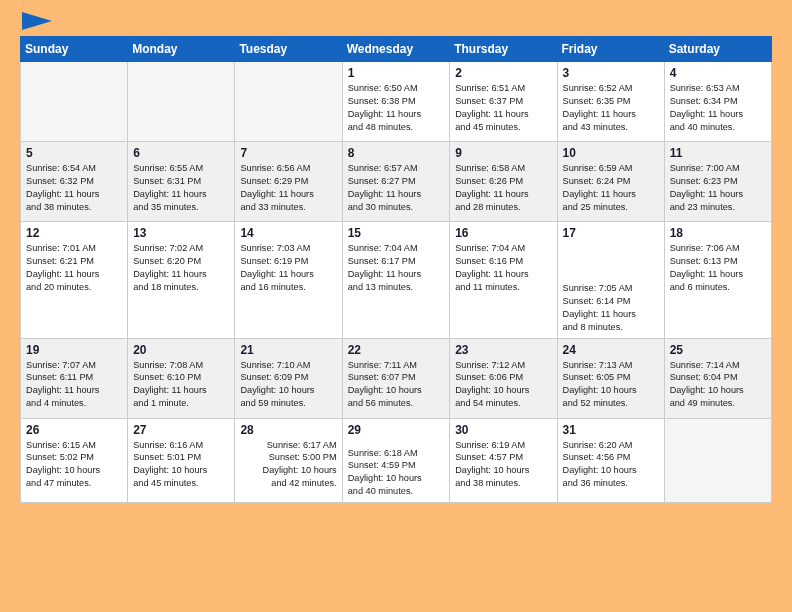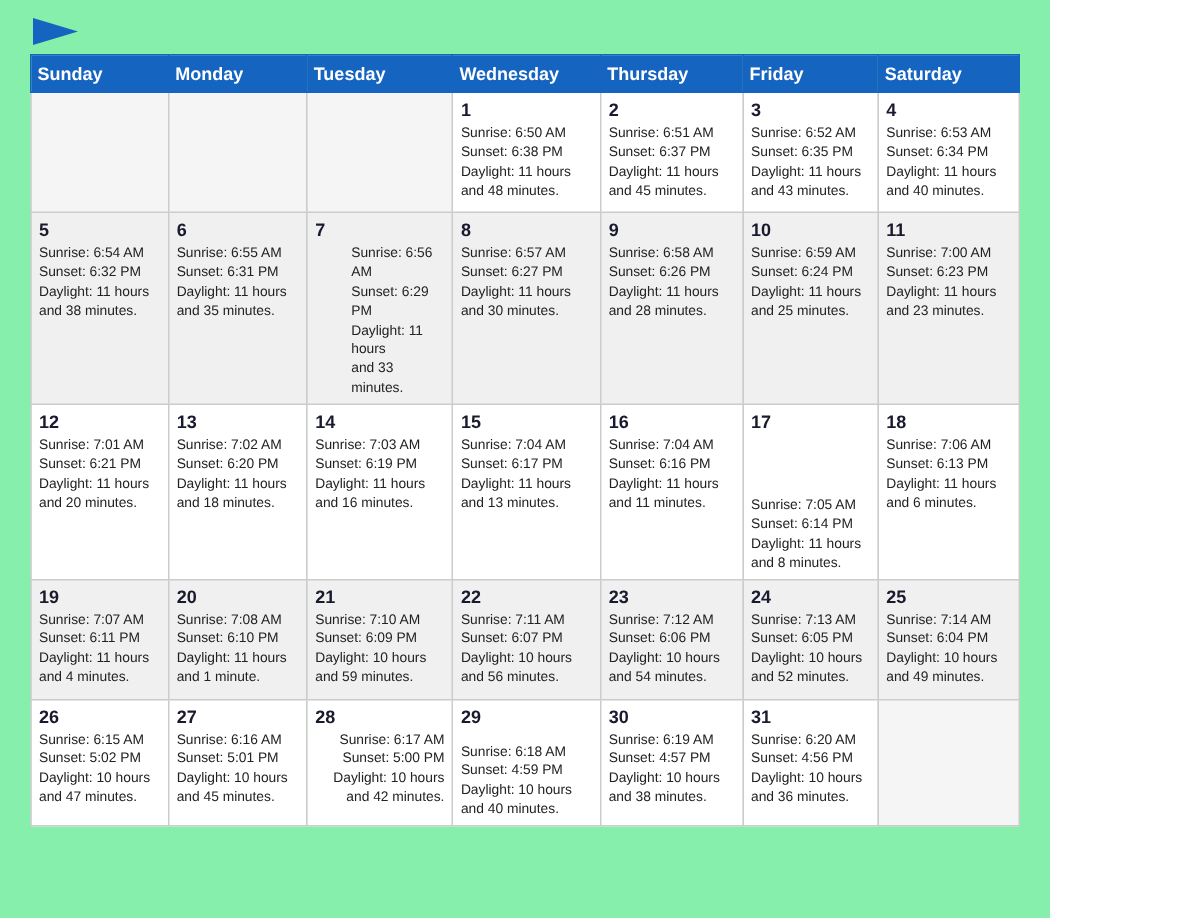--- a/index.html
+++ b/index.html
@@ -4,24 +4,24 @@
   <style>
     * { box-sizing: border-box; margin: 0; padding: 0; }
     body {
       font-family: Arial, sans-serif;
       background: #fff;
       width: 792px;
       height: 612px;
       overflow: hidden;
     }
     .page {
-      width: 700px;
+      width: 792px;
       min-height: 612px;
       padding: 16px 20px 10px 20px;
-      background: #86efac;
+      background: #fdba74;
     }
     .header {
       display: flex;
       justify-content: space-between;
       align-items: flex-start;
       margin-bottom: 10px;
     }
     .logo {
       display: flex;
       flex-direction: column;
@@ -162,21 +162,21 @@
           </td>
           <td>
             <div class="day-num">6</div>
             <div class="day-info" style="white-space: pre-line;">Sunrise: 6:55 AM
 Sunset: 6:31 PM
 Daylight: 11 hours
 and 35 minutes.</div>
           </td>
           <td>
             <div class="day-num">7</div>
-            <div class="day-info" style="white-space: pre-line; margin-left: 24px;">Sunrise: 6:56 AM
+            <div class="day-info" style="white-space: pre-line;">Sunrise: 6:56 AM
 Sunset: 6:29 PM
 Daylight: 11 hours
 and 33 minutes.</div>
           </td>
           <td>
             <div class="day-num">8</div>
             <div class="day-info" style="white-space: pre-line;">Sunrise: 6:57 AM
 Sunset: 6:27 PM
 Daylight: 11 hours
 and 30 minutes.</div>

